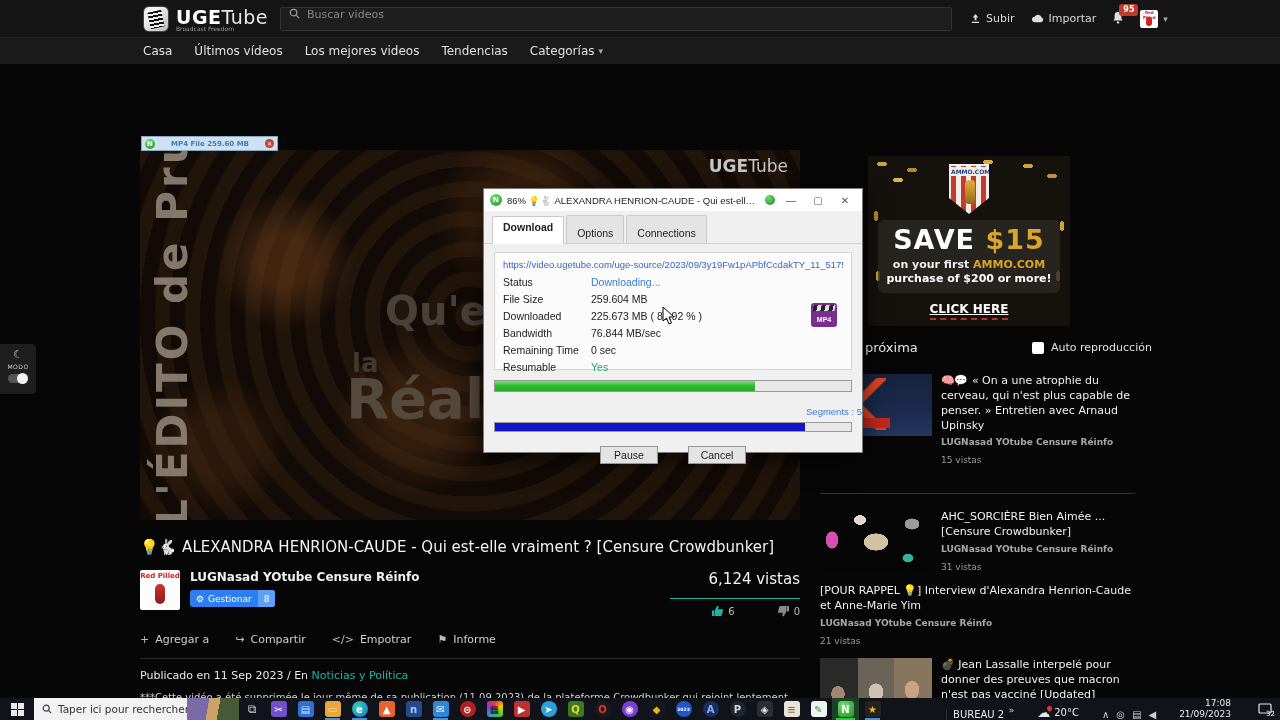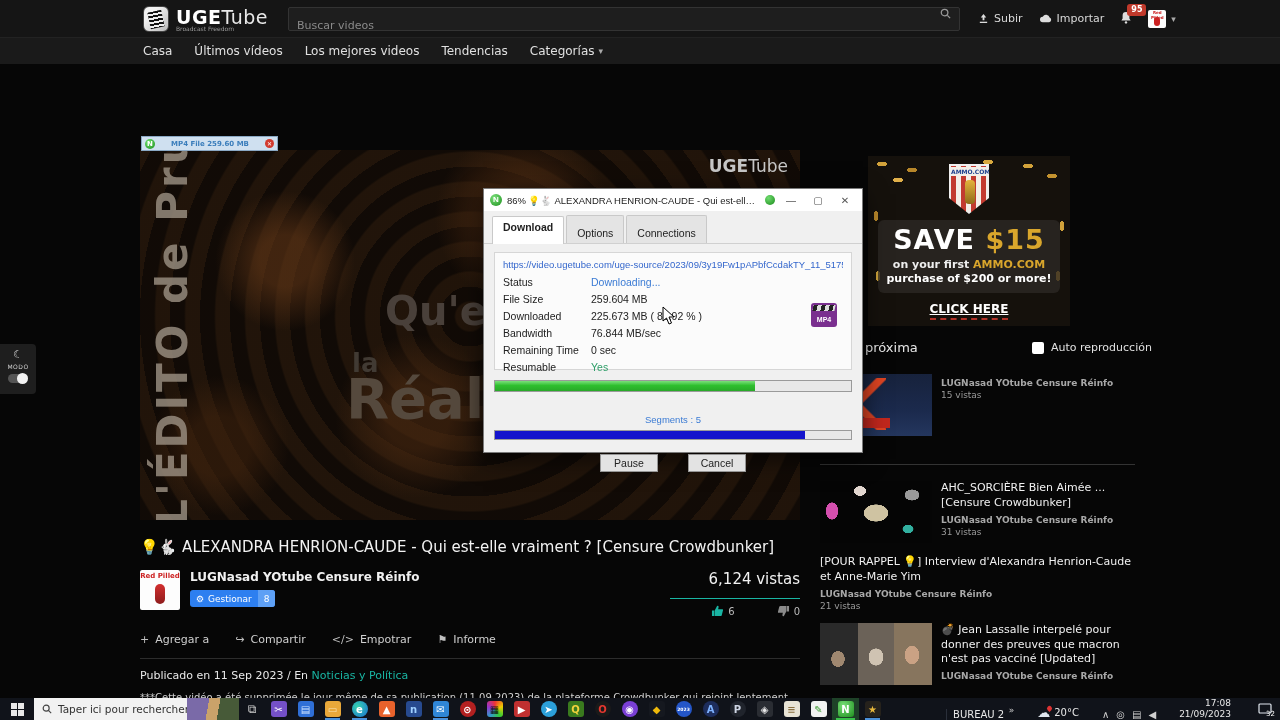--- a/index.html
+++ b/index.html
@@ -10,22 +10,22 @@
   #header { position:absolute; left:0; top:0; width:1280px; height:38px; background:#151515;
     border-bottom:1px solid #222; display:flex; align-items:center; z-index:20; }
   .logo-wrap { display:flex; align-items:center; margin-left:143px; }
   .logo-box { width:26px; height:26px; background:linear-gradient(135deg,#f2f2f2 30%,#b9b9b9);
     border-radius:6px; border:1px solid #444; position:relative; overflow:hidden; }
   .logo-box::after { content:""; position:absolute; left:5px; top:4px; width:14px; height:17px;
     background:repeating-linear-gradient(#111 0 2px,#eee 2px 4px); transform:rotate(-12deg); }
   .logo-text { margin-left:7px; color:#fff; font-size:19px; letter-spacing:.5px; }
   .logo-text b { font-weight:bold; } .logo-text span { font-weight:normal; color:#e8e8e8; }
   .logo-sub { color:#9a9a9a; font-size:6px; margin-left:7px; margin-top:-3px; }
-  .search-wrap { margin-left:20px; width:672px; height:24px; background:#1e1e1e; border:1px solid #333;
-    border-radius:2px; display:flex; align-items:flex-end; padding:0 8px;flex-direction:column; }
+  .search-wrap { margin-left:12px; width:672px; height:24px; background:#1e1e1e; border:1px solid #333;
+    border-radius:2px; display:flex; align-items:flex-start; padding:0 8px; }
   .search-wrap svg { flex:0 0 auto; }
   .search-wrap input { background:transparent; border:none; outline:none; color:#bbb; font-size:11px;
     margin-left:7px; width:100%; font-family:inherit; }
   .search-wrap input::placeholder { color:#8a8a8a; }
   .hdr-right { display:flex; align-items:center; gap:16px; margin-left:18px; color:#d8d8d8; font-size:11px; }
   .hdr-btn { display:flex; align-items:center; gap:5px; cursor:pointer; }
   .bell-wrap { position:relative; }
   .badge { position:absolute; top:-7px; left:7px; background:#c0392b; color:#fff; font-size:8px;
     padding:1px 4px 2px; border-radius:3px; font-weight:bold; }
   .avatar-sm { width:18px; height:18px; background:#fdfdfd; border-radius:2px; position:relative; overflow:hidden; }
@@ -142,21 +142,21 @@
 
   #sb-list { position:absolute; left:820px; top:374px; width:315px; z-index:2; }
   .sv { display:flex; gap:9px; cursor:pointer; }
   .sv + .sv { margin-top:12px; }
   .sv:nth-child(2) { margin-top:28px; padding-top:16px; border-top:1px solid #333; }
   .sv-thumb { width:112px; height:62px; flex:0 0 auto; position:relative; overflow:hidden;
     display:flex; align-items:center; justify-content:center; }
   .sv-meta { min-width:0; }
   .sv-title { color:#f0f0f0; font-size:11px; line-height:1.35; }
   .sv-channel { color:#a8a8a8; font-size:9px; font-weight:bold; margin-top:4px; }
-  .sv-views { color:#9a9a9a; font-size:9px; margin-top:2px; }
+  .sv-views { color:#9a9a9a; font-size:9px; margin-top:8px; }
   .t1 { background:linear-gradient(#17223c,#1b2a4d 60%,#24365e); }
   .t1::before { content:""; position:absolute; inset:0;
     background:linear-gradient(45deg,transparent 44%,#d42 46% 54%,transparent 56%),
                linear-gradient(-45deg,transparent 44%,#d42 46% 54%,transparent 56%);
     background-size:60px 52px; background-repeat:no-repeat; background-position:6px 4px, 6px 4px; }
   .t1::after { content:""; position:absolute; left:4px; bottom:8px; width:66px; height:10px; background:#c1271d; }
   .t2 { background:#050505; }
   .t2::before { content:""; position:absolute; inset:0;
     background:
       radial-gradient(10px 14px at 12px 30px, #d44fae 60%, transparent 62%),
@@ -201,21 +201,21 @@
   .dlg-row { display:flex; font-size:10.5px; margin-top:5px; }
   .dlg-row .lab { width:88px; color:#222; flex:0 0 auto; }
   .dlg-row .val { color:#222; }
   .mp4-ico { position:absolute; right:14px; top:50px; width:26px; height:24px; background:#7a2f8f;
     border-radius:3px; color:#fff; font-size:7px; font-weight:bold; text-align:center; line-height:34px; }
   .mp4-ico::before { content:""; position:absolute; top:2px; left:2px; right:2px; height:6px;
     background:repeating-linear-gradient(90deg,#222 0 4px,#ddd 4px 8px); transform:skewX(-12deg); }
   .pbar { margin:10px 10px 0; height:12px; border:1px solid #9a9a9a; background:#e8e8e8; }
   .pbar > div { height:100%; }
   .pfill-green { background:linear-gradient(#7de07d,#2fbf2f 45%,#28a828); }
-  .seg-label { text-align:center; font-size:9.5px; color:#3b7bd4; margin-top:22px; }
+  .seg-label { text-align:right; font-size:9.5px; color:#3b7bd4; margin-top:14px; }
   .pbar.thin { height:10px; margin-top:5px; }
   .pfill-blue { background:#1414cc; }
   .dlg-btns { display:flex; justify-content:center; gap:30px; margin-top:14px; }
   .dlg-btn { width:58px; height:18px; background:#e3e3e3; border:1px solid #969696; font-size:10.5px;
     color:#222; text-align:center; line-height:16px; cursor:pointer; }
 
   #cursor { position:absolute; left:662px; top:306px; z-index:60; }
 
   
   #taskbar { position:absolute; left:0; bottom:0; width:1280px; height:22px; background:#10131a;
@@ -431,20 +431,21 @@
   <div class="checkbox"></div>
   <span>Auto reproducción</span>
 </div>
 <div id="sb-list">
 
     <div class="sv">
       <div class="sv-thumb t1">
         <span class="sv-thumb-text"></span>
       </div>
       <div class="sv-meta">
+        <div class="sv-title">🧠💬 « On a une atrophie du cerveau, qui n'est plus capable de penser. » Entretien avec Arnaud Upinsky</div>
         <div class="sv-channel">LUGNasad YOtube Censure Réinfo</div>
         <div class="sv-views">15 vistas</div>
       </div>
     </div>
 
     <div class="sv">
       <div class="sv-thumb t2">
         <span class="sv-thumb-text"></span>
       </div>
       <div class="sv-meta">

